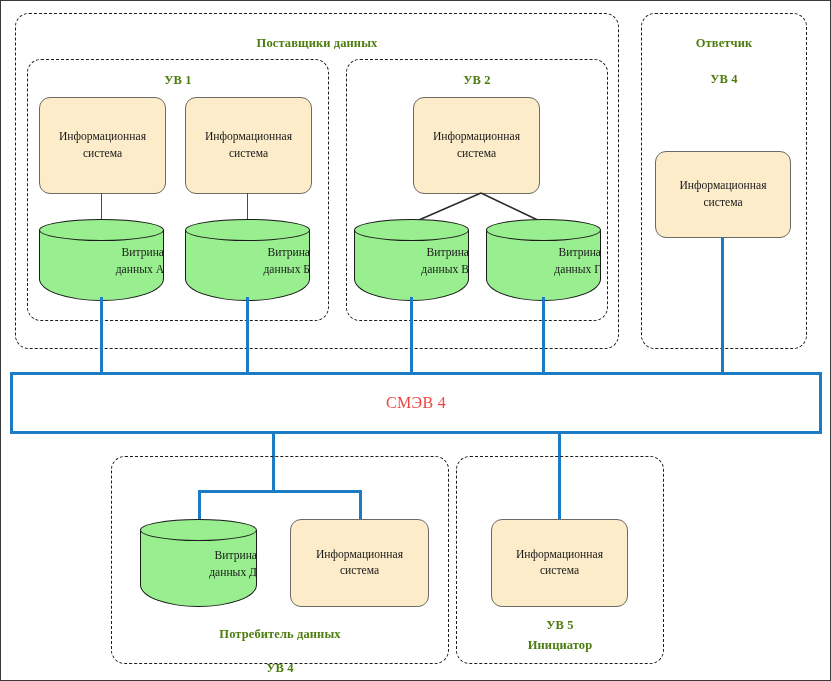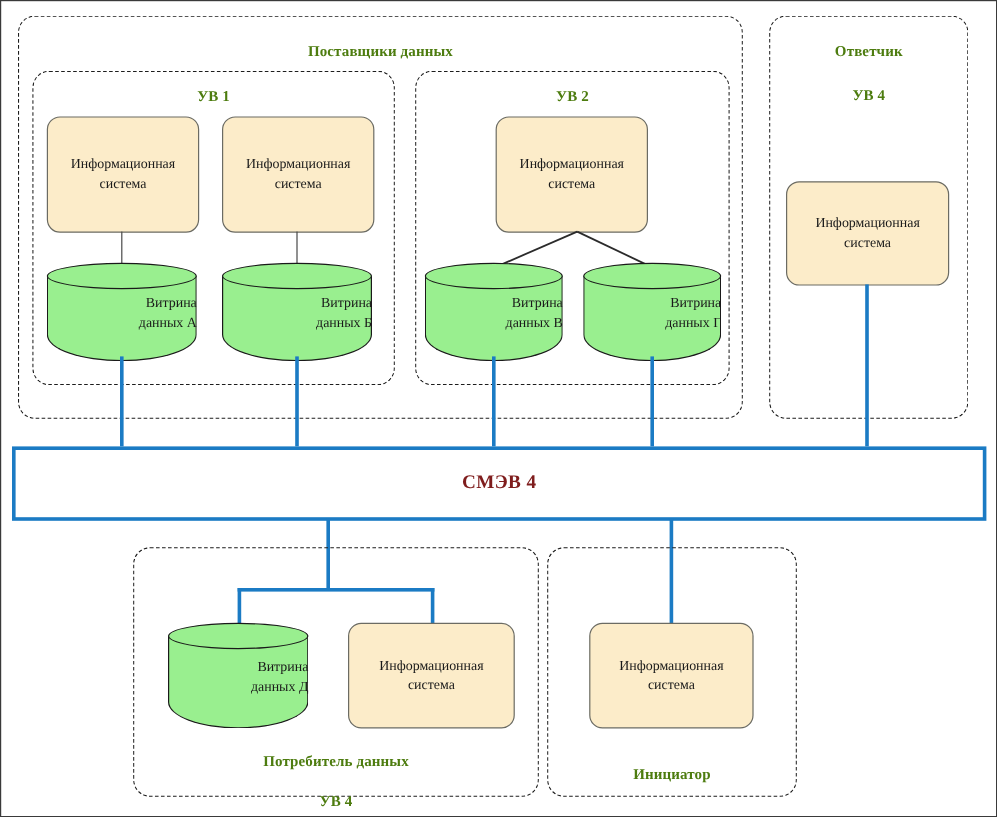--- a/index.html
+++ b/index.html
@@ -131,23 +131,23 @@
   #smev-bar {
     position: absolute;
     background: #ffffff;
     border: 3px solid #1b7bc4;
     box-sizing: border-box;
     display: flex;
     align-items: center;
     justify-content: center;
   }
   #smev-bar .smev-label {
-    font-weight: bold;
+    font-weight: normal;
     font-size: 16px;
-    color: #7f1d1d;
+    color: #ef4444;
     letter-spacing: 0.3px;
   }
 </style>
 </head>
 <body>
 
 <div id="page">
 
   <div class="group-box" style="left:14px; top:12px; width:604px; height:336px;">
     <div class="group-title" style="top:22px;">Поставщики данных</div>
@@ -269,20 +269,21 @@
   </div>
 
   <div class="is-box" style="left:289px; top:518px; width:139px; height:88px;">
     <div>
       <span>Информационная</span>
       <span>система</span>
     </div>
   </div>
 
   <div class="group-box" style="left:455px; top:455px; width:208px; height:208px;">
+    <div class="group-title inner" style="top:161px;">УВ 5</div>
     <div class="group-title inner" style="top:181px;">Инициатор</div>
   </div>
 
   <div class="is-box" style="left:490px; top:518px; width:137px; height:88px;">
     <div>
       <span>Информационная</span>
       <span>система</span>
     </div>
   </div>
 

